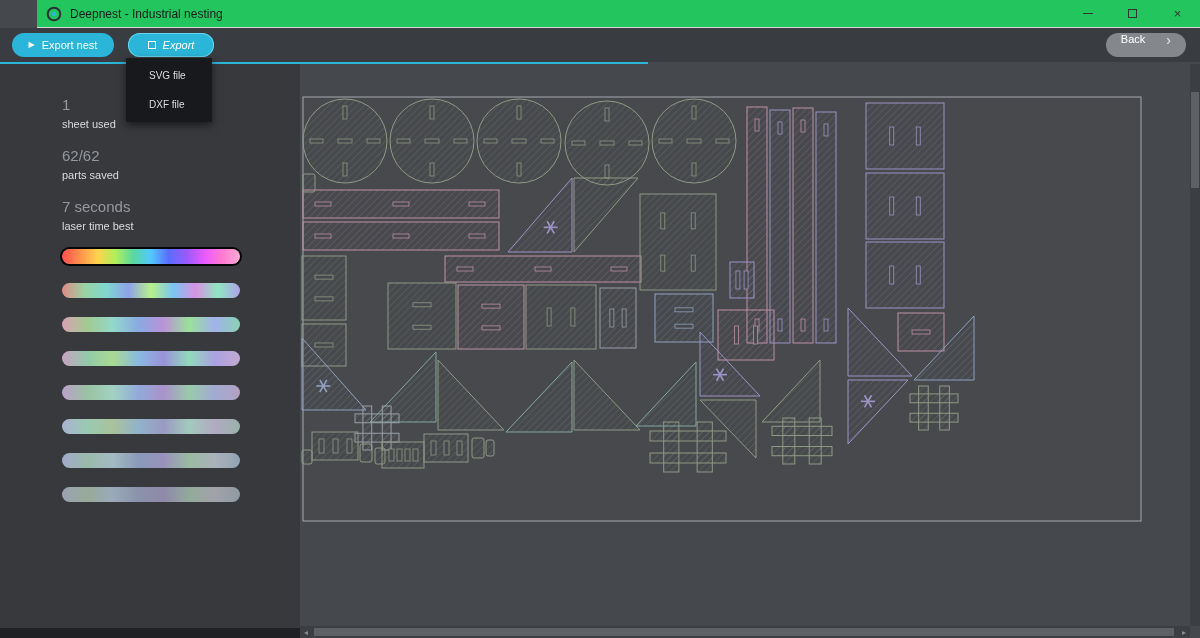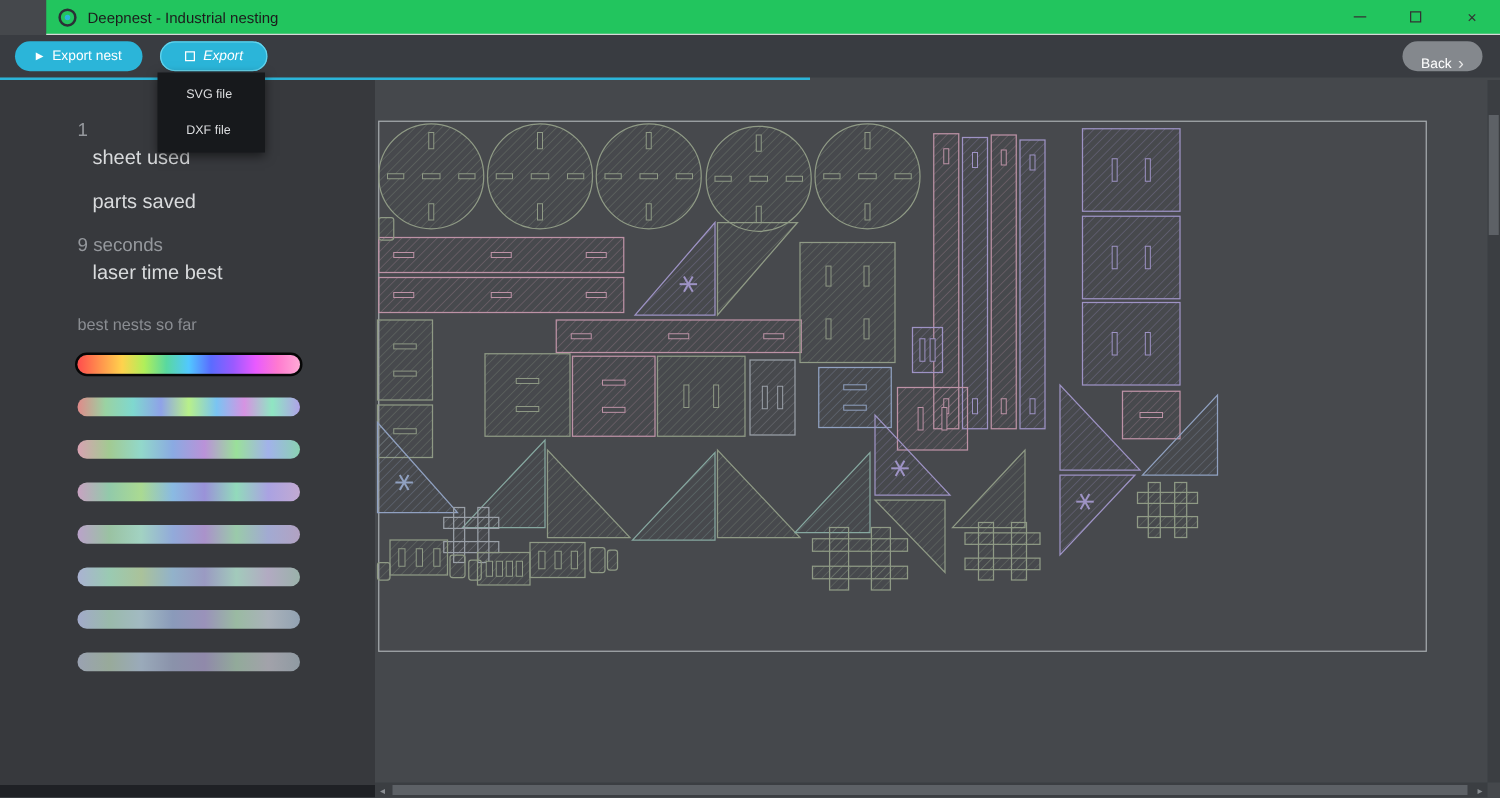--- a/index.html
+++ b/index.html
@@ -21,34 +21,34 @@
   .toolbar{position:absolute;top:28px;left:0;right:0;height:34px;background:#393c41;
     display:flex;align-items:center;z-index:5;}
   .accent-rule{position:absolute;top:62px;left:0;width:648px;height:2px;background:#2bb5d9;z-index:5;}
   .btn-cyan{display:flex;align-items:center;justify-content:center;gap:7px;background:#2bb5d9;
     color:#fff;font-size:11px;border:none;border-radius:13px;height:24px;cursor:pointer;
     font-family:"Liberation Sans",sans-serif;}
   #start-btn{margin-left:12px;width:102px;}
   #export-btn{margin-left:14px;width:86px;box-shadow:0 0 0 1px #66d4ec inset;font-style:italic;}
   .play-ico{font-size:8px;line-height:1;}
   .export-ico{display:block;width:8px;height:8px;border:1.5px solid #fff;box-sizing:border-box;}
-  .back-btn{margin-left:auto;margin-right:14px;display:flex;align-items:flex-end;gap:5px;
+  .back-btn{margin-left:auto;margin-right:14px;display:flex;align-items:flex-start;gap:21px;
     background:#84888d;color:#fff;font-size:11px;border:none;border-radius:13px;height:24px;
     padding:0 15px;cursor:pointer;font-family:"Liberation Sans",sans-serif;}
   .back-chev{font-size:14px;line-height:1;color:#e8e8e8;}
   
   .menu{position:absolute;top:58px;left:126px;width:86px;background:#17191c;z-index:20;
     padding:3px 0;box-shadow:0 3px 8px rgba(0,0,0,.55);}
   .menu-item{padding:9px 23px;font-size:10px;color:#dcdddf;cursor:pointer;}
   
   .sidebar{position:absolute;top:64px;left:0;width:300px;bottom:10px;background:#37393d;
     padding:32px 0 0 62px;box-sizing:border-box;}
   .stat{margin-bottom:17px;}
   .stat-value{font-size:15px;color:#95989d;}
-  .stat-label{font-size:16px;color:#d9dbdd;margin-top:5px;margin-left:12px;}
+  .stat-label{font-size:11px;color:#d9dbdd;margin-top:5px;}
   .nest-heading{font-size:13px;color:#8a8d92;margin:24px 0 17px;}
   .nest-bar{width:178px;height:15px;border-radius:8px;margin-bottom:19px;cursor:pointer;}
   .nest-bar.selected{box-shadow:0 0 0 2px #060606;}
   .bottom-strip{position:absolute;bottom:0;left:0;width:300px;height:10px;background:#1f2125;}
   
   .main{position:absolute;top:64px;left:300px;right:0;bottom:0;background:#45484c;}
   #nest-svg{position:absolute;top:6px;left:0;}
   .hscroll{position:absolute;bottom:0;left:0;right:10px;height:12px;background:#3b3e42;}
   .hthumb{position:absolute;left:14px;right:16px;top:2px;height:8px;background:#5d6166;cursor:pointer;}
   .scroll-arrow{position:absolute;top:0;height:12px;width:12px;display:flex;align-items:center;
@@ -102,27 +102,27 @@
   <div class="menu-item">SVG file</div>
   <div class="menu-item">DXF file</div>
 </div>
 
 <div class="sidebar">
   <div class="stat">
     <div class="stat-value">1</div>
     <div class="stat-label">sheet used</div>
   </div>
   <div class="stat">
+    <div class="stat-value">62/62</div>
     <div class="stat-label">parts saved</div>
   </div>
   <div class="stat">
-    <div class="stat-value">9 seconds</div>
+    <div class="stat-value">7 seconds</div>
     <div class="stat-label">laser time best</div>
   </div>
-  <div class="nest-heading">best nests so far</div>
   <div>
       <div class="nest-bar selected" style="background: linear-gradient(90deg, rgb(255, 77, 77), rgb(255, 145, 77), rgb(255, 210, 77), rgb(176, 239, 90), rgb(89, 216, 160), rgb(82, 200, 255), rgb(90, 108, 255), rgb(154, 90, 255), rgb(232, 90, 255), rgb(255, 122, 208), rgb(255, 170, 214));"></div>
       <div class="nest-bar" style="background: linear-gradient(90deg, rgb(224, 138, 138), rgb(154, 210, 162), rgb(127, 216, 207), rgb(143, 162, 232), rgb(184, 240, 138), rgb(122, 196, 242), rgb(214, 147, 226), rgb(143, 230, 194), rgb(176, 162, 232));"></div>
       <div class="nest-bar" style="background: linear-gradient(90deg, rgb(216, 162, 178), rgb(162, 202, 146), rgb(146, 216, 202), rgb(138, 170, 226), rgb(186, 146, 216), rgb(154, 224, 154), rgb(162, 178, 234), rgb(138, 210, 178));"></div>
       <div class="nest-bar" style="background: linear-gradient(90deg, rgb(200, 162, 194), rgb(146, 202, 170), rgb(170, 218, 146), rgb(138, 186, 226), rgb(154, 146, 216), rgb(146, 218, 187), rgb(170, 162, 226), rgb(194, 170, 210));"></div>
       <div class="nest-bar" style="background: linear-gradient(90deg, rgb(186, 162, 202), rgb(154, 194, 162), rgb(162, 210, 194), rgb(146, 170, 218), rgb(170, 146, 202), rgb(154, 202, 170), rgb(162, 170, 210), rgb(178, 162, 194));"></div>
       <div class="nest-bar" style="background: linear-gradient(90deg, rgb(170, 178, 210), rgb(154, 202, 178), rgb(170, 194, 154), rgb(146, 178, 202), rgb(154, 154, 194), rgb(162, 202, 187), rgb(178, 170, 194), rgb(154, 178, 170));"></div>
       <div class="nest-bar" style="background: linear-gradient(90deg, rgb(162, 170, 202), rgb(154, 186, 171), rgb(162, 186, 194), rgb(138, 154, 186), rgb(154, 146, 186), rgb(154, 186, 162), rgb(170, 178, 186), rgb(146, 162, 178));"></div>
       <div class="nest-bar" style="background: linear-gradient(90deg, rgb(154, 162, 178), rgb(152, 170, 154), rgb(154, 170, 186), rgb(138, 146, 170), rgb(144, 137, 170), rgb(146, 170, 154), rgb(162, 162, 170), rgb(143, 154, 162));"></div>
     </div>

